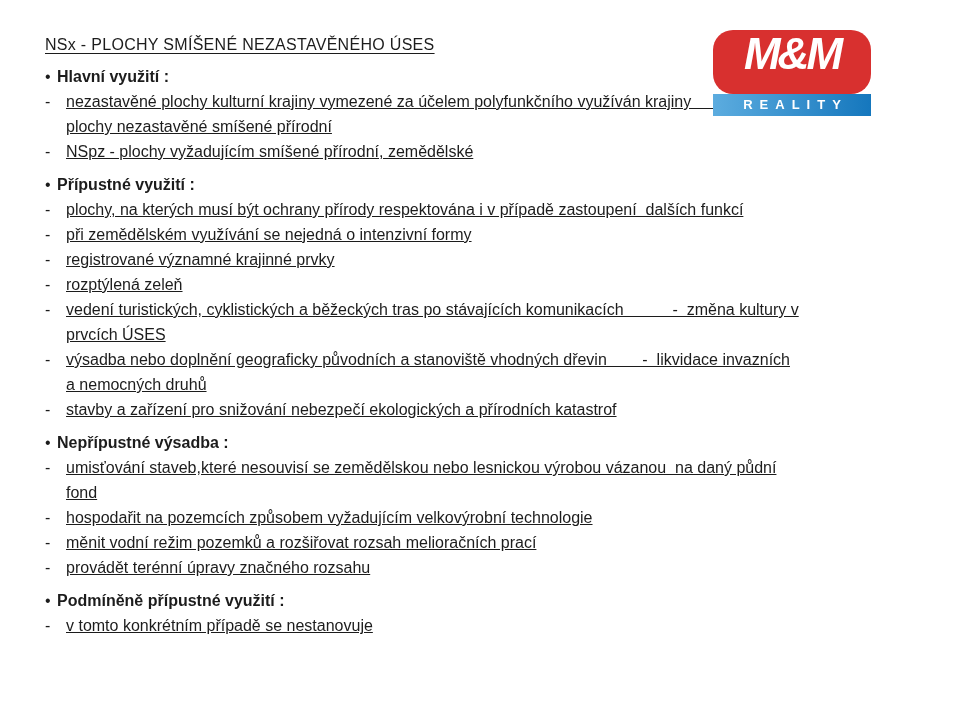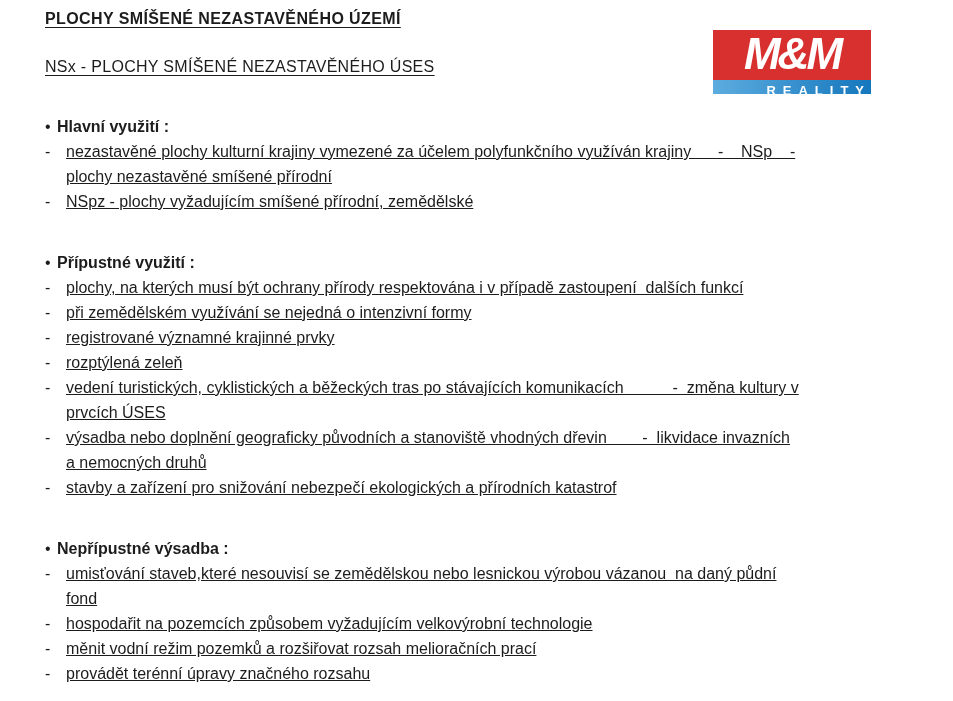--- a/index.html
+++ b/index.html
@@ -33,44 +33,45 @@
     line-height: 22px;
   }
   
   .logo {
     position: absolute;
     top: 30px;
     left: 713px;
     width: 158px;
   }
   .logo-top {
-    height: 50px;
+    height: 64px;
     background: #d8302f;
     color: #ffffff;
     font-weight: bold;
     font-style: italic;
     font-size: 44px;
     line-height: 48px;
     text-align: center;
     letter-spacing: -3px;
     transform-origin: center;
+    border-radius: 20px;
   }
   .logo-bottom {
-    height: 14px;
+    height: 22px;
     background: linear-gradient(to right, #5cacdf, #1577bd);
     color: #ffffff;
     font-weight: bold;
     font-size: 13px;
     line-height: 22px;
-    text-align: right;
+    text-align: center;
     letter-spacing: 7px;
     padding-left: 7px;
   }
   
-  .section { margin-top: 36px; }
+  .section { margin-top: 8px; }
   .section.first { }
   .heading {
     font-size: 16px;
     line-height: 25px;
     font-weight: bold;
   }
   .heading .bullet {
     display: inline-block;
     width: 12px;
     font-weight: normal;
@@ -87,21 +88,20 @@
     flex: 1 1 auto;
     white-space: pre-wrap;
     text-decoration: underline;
   }
 </style>
 </head>
 <body>
 
 <div class="page">
 
-  <div class="title">PLOCHY SMÍŠENÉ NEZASTAVĚNÉHO ÚZEMÍ</div>
 
   <div class="logo">
     <div class="logo-top">M&amp;M</div>
     <div class="logo-bottom">REALITY</div>
   </div>
 
   <div class="subtitle">NSx - PLOCHY SMÍŠENÉ NEZASTAVĚNÉHO ÚSES</div>
 
   <div class="section first">
     <div class="heading">
@@ -171,19 +171,22 @@
       <span class="dash">-</span>
       <div class="item-text">měnit vodní režim pozemků a rozšiřovat rozsah melioračních prací</div>
     </div>
     <div class="item">
       <span class="dash">-</span>
       <div class="item-text">provádět terénní úpravy značného rozsahu</div>
     </div>
   </div>
 
   <div class="section">
+    <div class="heading">
+      <span class="bullet">•</span><span>Podmíněně přípustné využití :</span>
+    </div>
     <div class="item">
       <span class="dash">-</span>
       <div class="item-text">v tomto konkrétním případě se nestanovuje</div>
     </div>
   </div>
 
 </div>
 
 </body></html>

